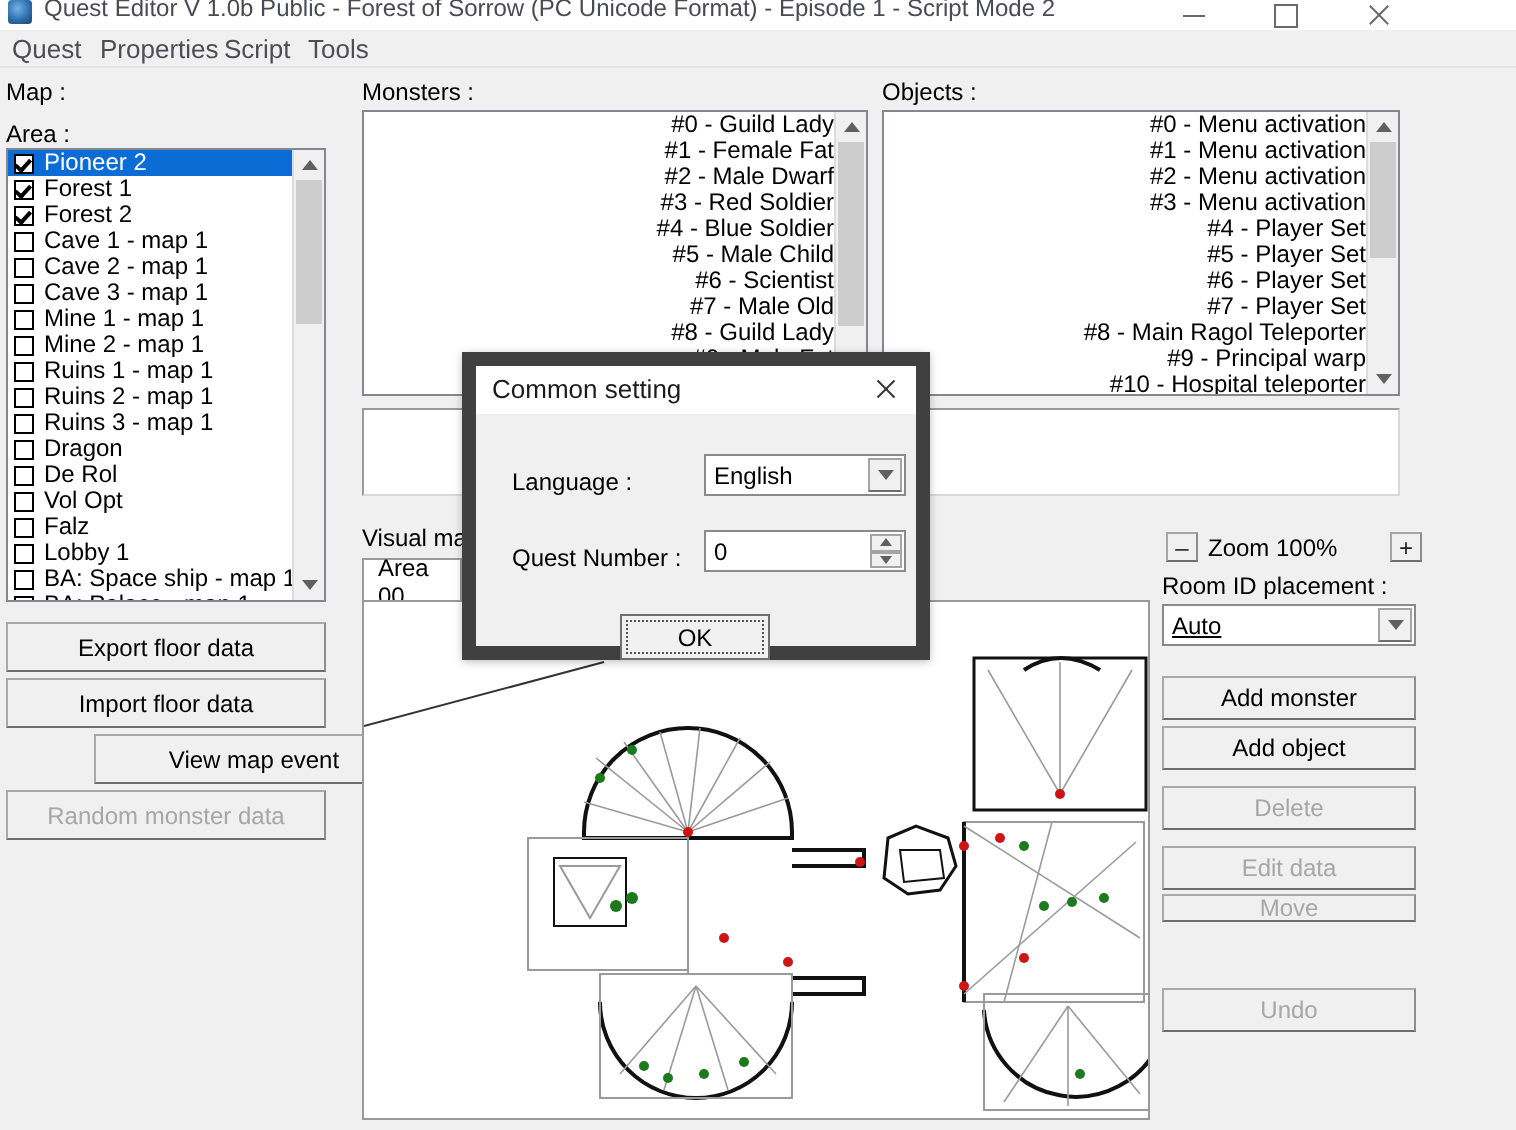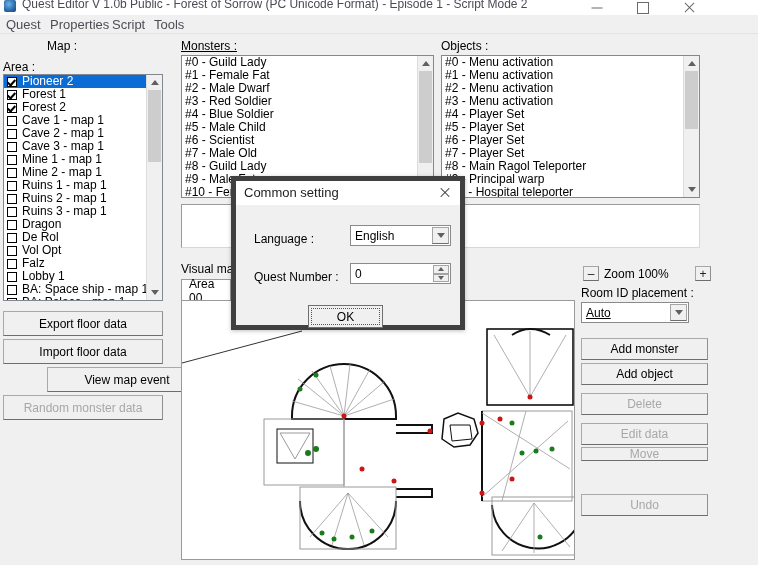--- a/index.html
+++ b/index.html
@@ -83,20 +83,21 @@
     border: 1px solid #828790;
     box-sizing: border-box;
     overflow: hidden;
   }
   .listrow {
     height: 13px; line-height: 13px;
     font-size: 12px; color: #000;
     padding-left: 3px;
     white-space: nowrap;
     overflow: hidden;
+    text-align: right;
   }
 
   
   .ckrow { display: flex; align-items: center; height: 13px; padding-left: 3px; }
   .ckbox {
     width: 10px; height: 10px; flex: 0 0 10px;
     border: 1px solid #000; background: #fff; box-sizing: border-box;
     margin-right: 5px; position: relative;
   }
   .ckbox.on:after {
@@ -203,21 +204,21 @@
     box-sizing: border-box;
     font-size: 12px; color: #000;
     display: flex; align-items: center; padding-left: 7px;
   }
 
   
   .dialog {
     position: absolute;
     left: 231px; top: 176px; width: 234px; height: 154px;
     background: #f0f0f0;
-    border: 5px solid #404040;
+    border: 7px solid #404040;
     box-sizing: border-box;
     box-shadow: 0 1px 4px rgba(0,0,0,0.25);
   }
   .dialog .dtitlebar {
     position: absolute; left: 0; top: 0; right: 0; height: 24px;
     background: #ffffff;
   }
   .dialog .dtitle {
     position: absolute; left: 8px; top: 4px;
     font-size: 13px; color: #1c1c1c;
@@ -290,21 +291,21 @@
 
   <div class="menubar">
     <div class="menuitem" style="left:0px">Quest</div>
     <div class="menuitem" style="left:44px">Properties</div>
     <div class="menuitem" style="left:106px">Script</div>
     <div class="menuitem" style="left:148px">Tools</div>
   </div>
 
   <div class="client">
 
-    <div class="lbl" style="left:3px; top:5px;margin-left:44px;">Map :</div>
+    <div class="lbl" style="left:3px; top:5px;">Map :</div>
     <div class="lbl" style="left:3px; top:26px;">Area :</div>
 
     <div class="listbox" id="area-list" style="left:3px; top:40px; width:160px; height:227px;">
       <div id="area-rows" style="position:absolute;left:0;top:0;right:16px;">
           <div class="ckrow sel">
             <span class="ckbox on"></span>
             <span class="txt">Pioneer 2</span>
           </div>
           <div class="ckrow">
             <span class="ckbox on"></span>
@@ -392,21 +393,21 @@
     <div class="btn" style="left:3px; top:305px; width:160px; height:25px;">
       <span>Import floor data</span>
     </div>
     <div class="btn" style="left:3px; top:333px; width:160px; height:25px;margin-left:44px;">
       <span>View map event</span>
     </div>
     <div class="btn disabled" style="left:3px; top:361px; width:160px; height:25px;">
       <span>Random monster data</span>
     </div>
 
-    <div class="lbl" style="left:181px; top:5px;text-decoration:underline;">Monsters :</div>
+    <div class="lbl" style="left:181px; top:5px;">Monsters :</div>
 
     <div class="listbox" style="left:181px; top:21px; width:253px; height:143px;">
       <div id="monster-rows" style="position:absolute;left:0;top:0;right:16px;">
           <div class="listrow">#0 - Guild Lady</div>
           <div class="listrow">#1 - Female Fat</div>
           <div class="listrow">#2 - Male Dwarf</div>
           <div class="listrow">#3 - Red Soldier</div>
           <div class="listrow">#4 - Blue Soldier</div>
           <div class="listrow">#5 - Male Child</div>
           <div class="listrow">#6 - Scientist</div>
@@ -559,21 +560,21 @@
     <div class="sqbtn" style="left:583px; top:232px; width:16px; height:15px;">
       <span>–</span>
     </div>
     <div class="lbl" style="left:604px; top:233px;">Zoom 100%</div>
     <div class="sqbtn" style="left:695px; top:232px; width:16px; height:15px;">
       <span>+</span>
     </div>
 
     <div class="lbl" style="left:581px; top:252px;">Room ID placement :</div>
 
-    <div class="combo" style="left:581px; top:268px; width:108px; height:21px;text-decoration:underline;">
+    <div class="combo" style="left:581px; top:268px; width:127px; height:21px;text-decoration:underline;">
       <span class="cval">Auto</span>
       <span class="cbtn">
           <i class="chev dn"></i>
         </span>
     </div>
 
     <div class="btn" style="left:581px; top:304px; width:127px; height:22px;">
       <span>Add monster</span>
     </div>
     <div class="btn" style="left:581px; top:329px; width:127px; height:22px;">

